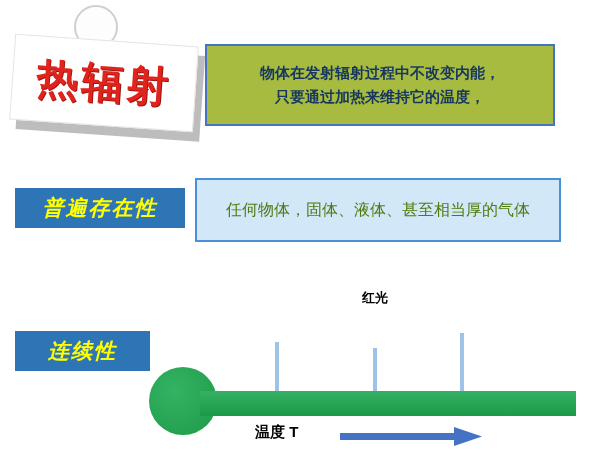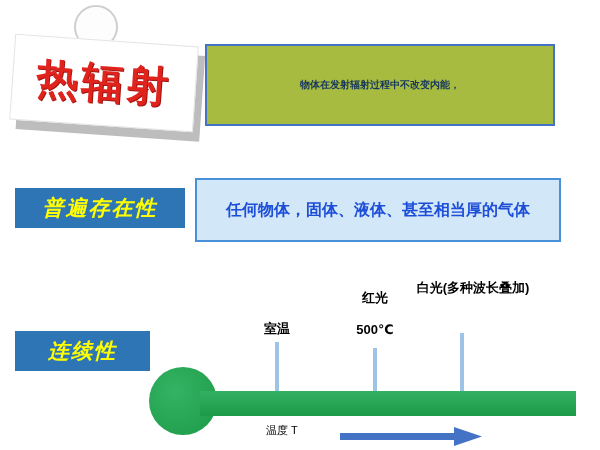--- a/index.html
+++ b/index.html
@@ -11,71 +11,72 @@
   .title-card{position:absolute;left:12px;top:40px;width:182px;height:84px;background:#ffffff;
       border:1px solid #e4e4e4;box-shadow:7px 9px 0 #bdbdbd;transform:rotate(4deg);z-index:2;
       display:flex;align-items:center;justify-content:center;}
   .title-card span{font-size:42px;font-weight:bold;color:#e0231c;letter-spacing:3px;
       font-family:"DejaVu Serif","Liberation Serif",serif;text-shadow:1px 1px 0 #a01410;}
 
   
   .intro-box{position:absolute;left:205px;top:44px;width:350px;height:82px;background:#a6bb40;
       border:2px solid #4472c4;box-sizing:border-box;display:flex;flex-direction:column;
       align-items:center;justify-content:center;}
-  .intro-box div{color:#17375e;font-weight:bold;font-size:10px;line-height:24px;white-space:nowrap;}
+  .intro-box div{color:#17375e;font-weight:bold;font-size:15px;line-height:24px;white-space:nowrap;}
 
   
   .blue-label{position:absolute;background:#2e75b6;display:flex;align-items:center;justify-content:center;font-style:italic;}
   .blue-label span{color:#ffff00;font-weight:bold;font-size:21px;letter-spacing:2px;}
   #ubiquity-label{left:15px;top:188px;width:170px;height:40px;}
   #continuity-label{left:15px;top:331px;width:135px;height:40px;text-align:right;}
 
   
   .desc-box{position:absolute;left:195px;top:178px;width:366px;height:64px;background:#d2e7f7;
       border:2px solid #4a90d9;box-sizing:border-box;display:flex;flex-direction:column;
       align-items:center;justify-content:center;}
-  .desc-box div{color:#1d4ed8;font-weight:bold;font-size:16px;line-height:26px;white-space:nowrap;}
+  .desc-box div{color:#4d7c0f;font-weight:normal;font-size:16px;line-height:26px;white-space:nowrap;}
 
   
   .bulb{position:absolute;left:149px;top:367px;width:68px;height:68px;border-radius:50%;
       background:radial-gradient(circle at 38% 35%, #34b364, #1c9a47);}
   .bar{position:absolute;left:200px;top:391px;width:376px;height:25px;
       background:linear-gradient(#34b063,#1c9a47);}
   .tick{position:absolute;width:4px;background:#9dc3e6;}
   #tick-1{left:275px;top:342px;height:50px;}
   #tick-2{left:373px;top:348px;height:44px;}
   #tick-3{left:460px;top:333px;height:59px;}
   .tick-label{position:absolute;text-align:center;color:#000;font-weight:bold;font-size:13px;white-space:nowrap;}
   #tick1-name{left:202px;top:301px;width:150px;}
   #tick1-temp{left:202px;top:320px;width:150px;}
   #tick2-name{left:320px;top:289px;width:110px;}
   #tick2-temp{left:320px;top:322px;width:110px;}
   #tick3-name{left:388px;top:279px;width:170px;}
   #tick3-temp{left:402px;top:311px;width:120px;}
-  .axis-label{position:absolute;left:266px;top:423px;font-size:11px;font-weight:normal;color:#000;}
+  .axis-label{position:absolute;left:255px;top:423px;font-size:15px;font-weight:bold;color:#000;}
   .axis-arrow{position:absolute;left:340px;top:427px;}
 </style>
 </head>
 <body>
 
 <div id="slide">
 
   <svg class="figure" width="150" height="95" viewBox="0 0 150 95" aria-hidden="true">
     <ellipse cx="78" cy="84" rx="30" ry="30" fill="#f2f2f2" stroke="#cfcfcf" stroke-width="2"></ellipse>
     <circle cx="78" cy="27" r="21" fill="#fdfdfd" stroke="#cfcfcf" stroke-width="2"></circle>
     <circle cx="49" cy="82" r="8" fill="#fdfdfd" stroke="#cfcfcf" stroke-width="2"></circle>
     <circle cx="107" cy="82" r="8" fill="#fdfdfd" stroke="#cfcfcf" stroke-width="2"></circle>
   </svg>
 
   <div class="title-card">
     <span>热辐射</span>
   </div>
 
   <div class="intro-box">
     <div>物体在发射辐射过程中不改变内能，</div>
+    <div>只要通过加热来维持它的温度，</div>
   </div>
 
   <div class="blue-label" id="ubiquity-label">
     <span>普遍存在性</span>
   </div>
 
   <div class="desc-box">
     <div>任何物体，固体、液体、甚至相当厚的气体</div>
   </div>
 
@@ -83,26 +84,23 @@
     <span>连续性</span>
   </div>
 
   <div class="tick" id="tick-1"></div>
   <div class="tick" id="tick-2"></div>
   <div class="tick" id="tick-3"></div>
 
   <div class="bulb"></div>
   <div class="bar"></div>
 
-  <div class="tick-label" id="tick1-temp">室温</div>
 
   <div class="tick-label" id="tick2-name">红光</div>
-  <div class="tick-label" id="tick2-temp">500℃</div>
 
-  <div class="tick-label" id="tick3-name">白光(多种波长叠加)</div>
 
   <div class="axis-label">温度 T</div>
 
   <svg class="axis-arrow" width="142" height="19" viewBox="0 0 142 19" aria-hidden="true">
     <rect x="0" y="6" width="114" height="7" fill="#4472c4"></rect>
     <polygon points="114,0 142,9.5 114,19" fill="#4472c4"></polygon>
   </svg>
 
 </div>
 

